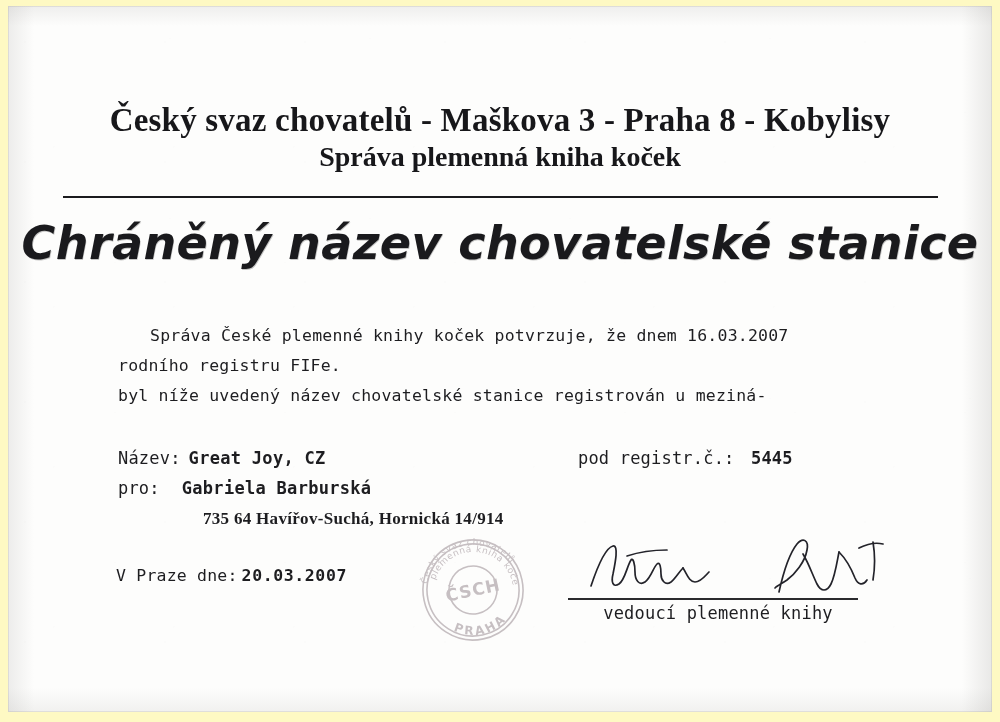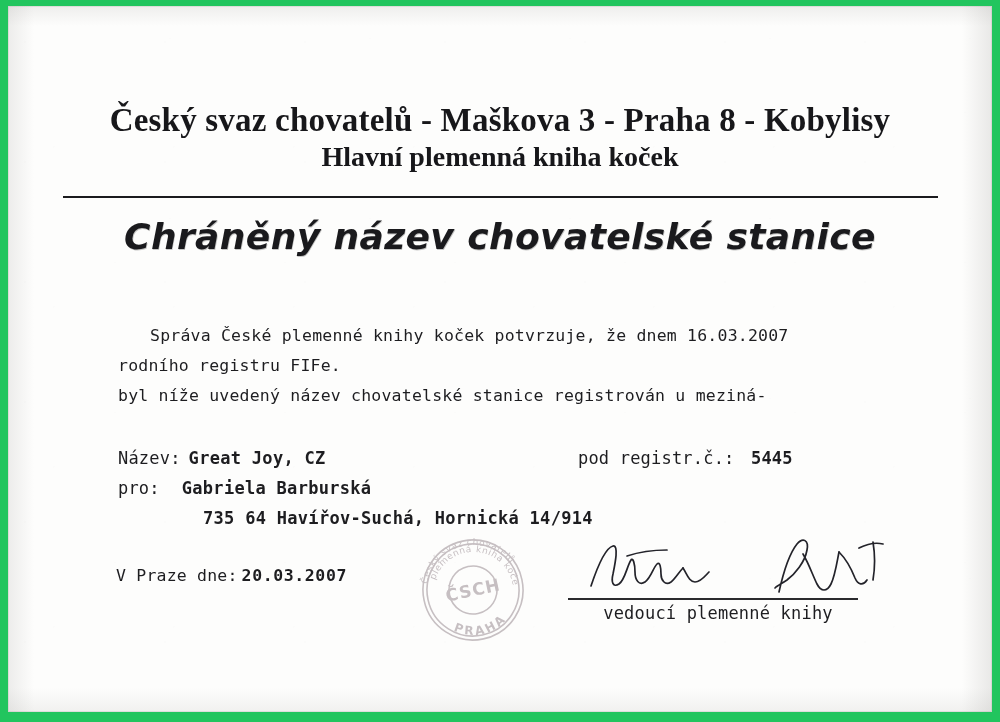--- a/index.html
+++ b/index.html
@@ -11,21 +11,21 @@
     width: 1000px;
     height: 722px;
     overflow: hidden;
     font-family: "Liberation Serif", serif;
   }
 
   .scan {
     position: relative;
     width: 1000px;
     height: 722px;
-    background: #22c55e;
+    background: #fef9c3;
     overflow: hidden;
   }
 
   
   .paper {
     position: absolute;
     left: 8px;
     top: 6px;
     width: 984px;
     height: 706px;
@@ -101,21 +101,21 @@
   
   .title {
     position: absolute;
     left: 0;
     top: 210px;
     width: 984px;
     text-align: center;
     font-family: "DejaVu Sans", sans-serif;
     font-weight: bold;
     font-style: italic;
-    font-size: 36px;
+    font-size: 46px;
     letter-spacing: 0.4px;
     color: #1a1a1d;
     text-shadow: 0.6px 0.6px 0 rgba(0,0,0,0.22);
   }
 
   
   .mono {
     font-family: "DejaVu Sans Mono", monospace;
     color: #1d1d20;
   }
@@ -155,21 +155,21 @@
     left: 460px;
   }
   .row .reg-val {
     position: absolute;
     left: 633px;
     font-weight: bold;
   }
   .name-row .val { margin-left: 8px; }
   .pro-row .val { margin-left: 22px; }
   .addr-row { padding-left: 85px; }
-  .addr-row .val { font-weight: bold; }
+  .addr-row .val { font-weight: bold; font-family: Liberation Serif, serif; }
 
   .dateline {
     position: absolute;
     left: 108px;
     top: 560px;
     font-size: 16.5px;
     letter-spacing: 0.2px;
   }
   .dateline .val {
     font-weight: bold;
@@ -241,21 +241,21 @@
 <body>
 
 <div class="scan">
   <div class="paper">
     <div class="grain"></div>
 
     <div class="content">
 
       <div class="header">
         <div class="line1">Český svaz chovatelů - Maškova 3 - Praha 8 - Kobylisy</div>
-        <div class="line2">Hlavní plemenná kniha koček</div>
+        <div class="line2">Správa plemenná kniha koček</div>
       </div>
 
       <div class="rule"></div>
 
       <div class="title">Chráněný název chovatelské stanice</div>
 
       <div class="para mono">
         <div class="l1">Správa České plemenné knihy koček potvrzuje, že dnem 16.03.2007</div>
         <div>rodního registru FIFe.</div>
         <div>byl níže uvedený název chovatelské stanice registrován u meziná-</div>

